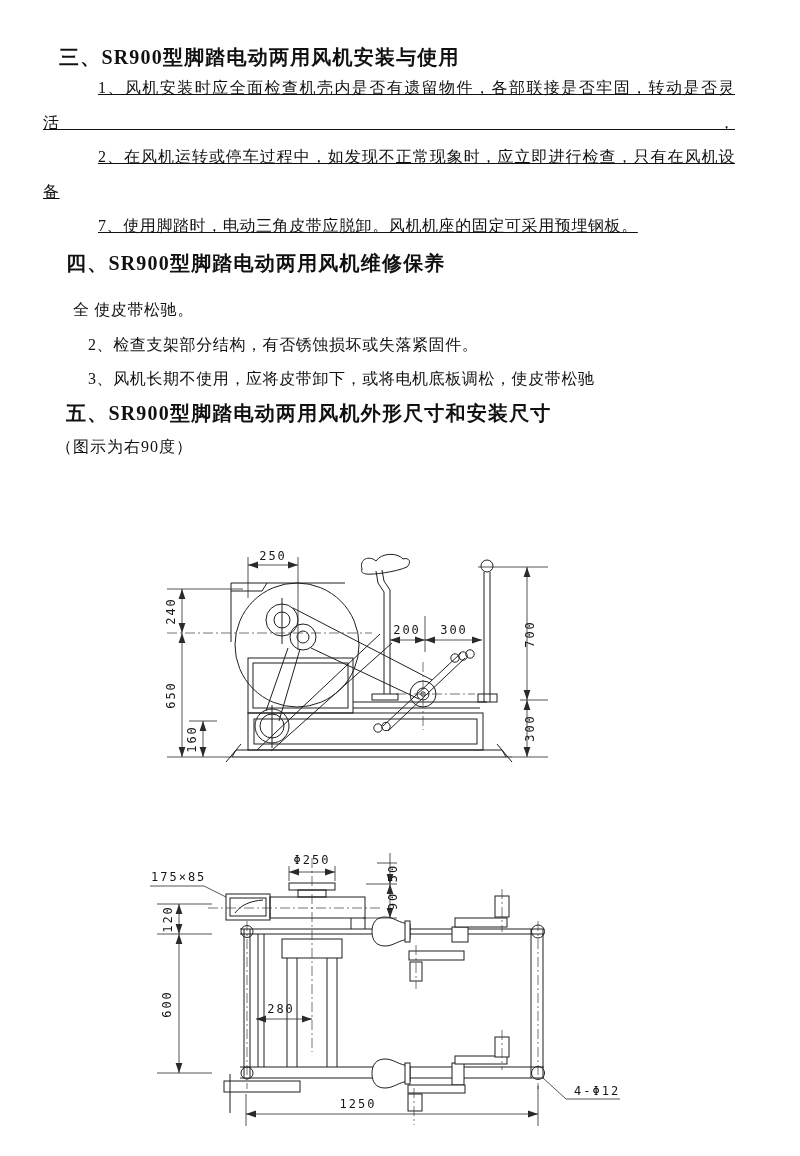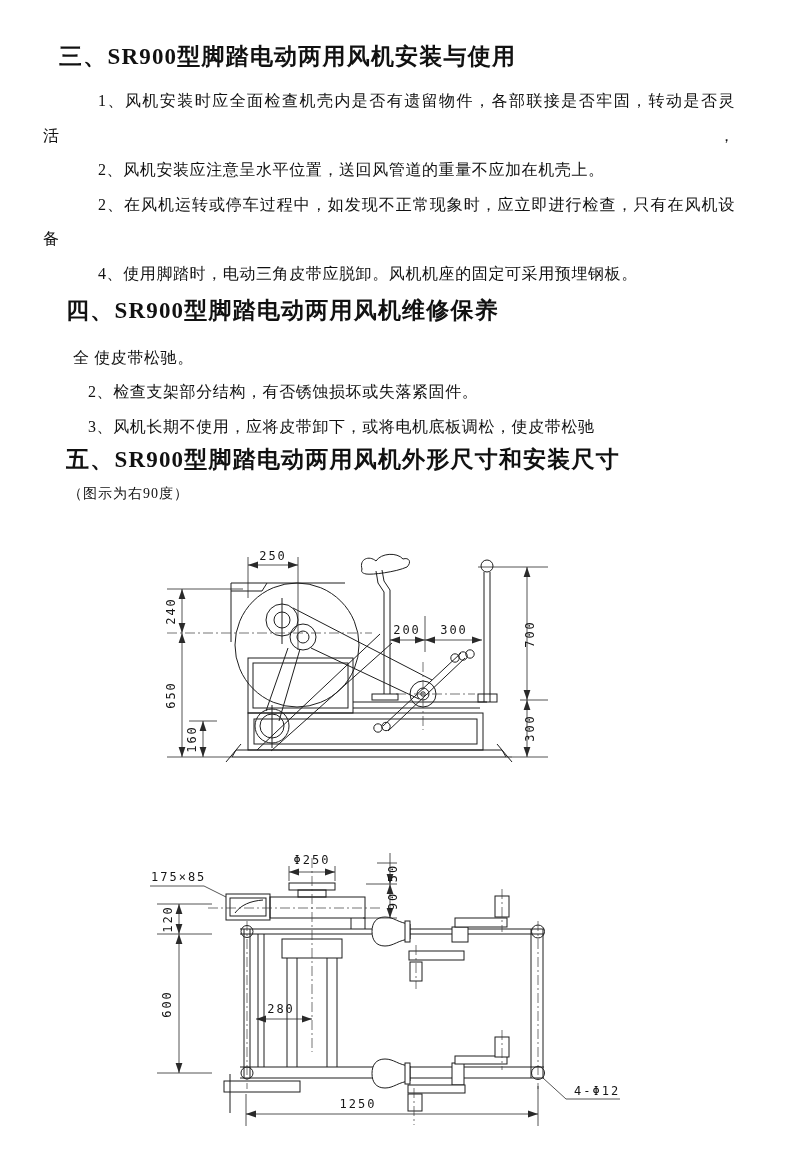--- a/index.html
+++ b/index.html
@@ -1,53 +1,52 @@
 <!DOCTYPE html>
 <html><head>
 <meta charset="utf-8">
 <style>
   html,body{margin:0;padding:0;background:#888;}
   .page{position:relative;width:800px;height:1156px;background:#ffffff;margin:0 auto;overflow:hidden;
         font-family:"Liberation Serif","DejaVu Serif",serif;color:#111;}
   .textcol{position:absolute;left:43px;top:45px;width:692px;}
-  .hd{font-weight:bold;font-size:23px;letter-spacing:1.2px;line-height:24px;white-space:nowrap;}
+  .hd{font-weight:bold;font-size:20px;letter-spacing:1.2px;line-height:24px;white-space:nowrap;}
   .hd3{margin:0 0 0 16px;}
   .hd4{margin:7px 0 18px 23px;}
   .hd5{margin:4px 0 0 23px;}
-  .grp{margin-top:15px;}
+  .grp{margin-top:2px;text-decoration:underline;}
   .grp4{margin-top:13px;}
   .ln{font-size:16px;line-height:34.6px;letter-spacing:.6px;}
   .jf{text-align:justify;text-align-last:justify;}
   .i55{text-indent:55px;}
   .i50{text-indent:50px;}
   .i45{text-indent:45px;}
   .m30{padding-left:30px;}
-  .note{margin:9px 0 0 25px;font-size:14px;letter-spacing:1px;line-height:26px;}
+  .note{margin:9px 0 0 13px;font-size:16px;letter-spacing:1px;line-height:26px;}
   svg{position:absolute;}
   #dwg1{left:150px;top:540px;}
   #dwg2{left:150px;top:845px;}
   .m{fill:none;stroke:#1f1f1f;stroke-width:1;}
   .mw{fill:#ffffff;stroke:#1f1f1f;stroke-width:1;}
   .d{fill:none;stroke:#2a2a2a;stroke-width:.8;}
   .cl{fill:none;stroke:#3a3a3a;stroke-width:.7;stroke-dasharray:10 3 2 3;}
   .dt{font-family:"DejaVu Sans Mono","Liberation Mono",monospace;font-size:12px;letter-spacing:2px;fill:#161616;}
   .dtm{text-anchor:middle;}
 </style>
 </head>
 <body>
 
 <div class="page">
 
   <div class="textcol">
     <div class="hd hd3">三、SR900型脚踏电动两用风机安装与使用</div>
     <div class="grp">
       <div class="ln i55 jf">1、风机安装时应全面检查机壳内是否有遗留物件，各部联接是否牢固，转动是否灵活，</div>
-      <div class="ln i55">2、风机安装应注意呈水平位置，送回风管道的重量不应加在机壳上。</div>
       <div class="ln i55 jf">2、在风机运转或停车过程中，如发现不正常现象时，应立即进行检查，只有在风机设备</div>
-      <div class="ln i55">4、使用脚踏时，电动三角皮带应脱卸。风机机座的固定可采用预埋钢板。</div>
+      <div class="ln i55">7、使用脚踏时，电动三角皮带应脱卸。风机机座的固定可采用预埋钢板。</div>
     </div>
     <div class="hd hd4">四、SR900型脚踏电动两用风机维修保养</div>
     <div class="grp4">
       <div class="ln m30">全 使皮带松驰。</div>
       <div class="ln i45">2、检查支架部分结构，有否锈蚀损坏或失落紧固件。</div>
       <div class="ln i45">3、风机长期不使用，应将皮带卸下，或将电机底板调松，使皮带松驰</div>
     </div>
     <div class="hd hd5">五、SR900型脚踏电动两用风机外形尺寸和安装尺寸</div>
     <div class="note">（图示为右90度）</div>
   </div>

